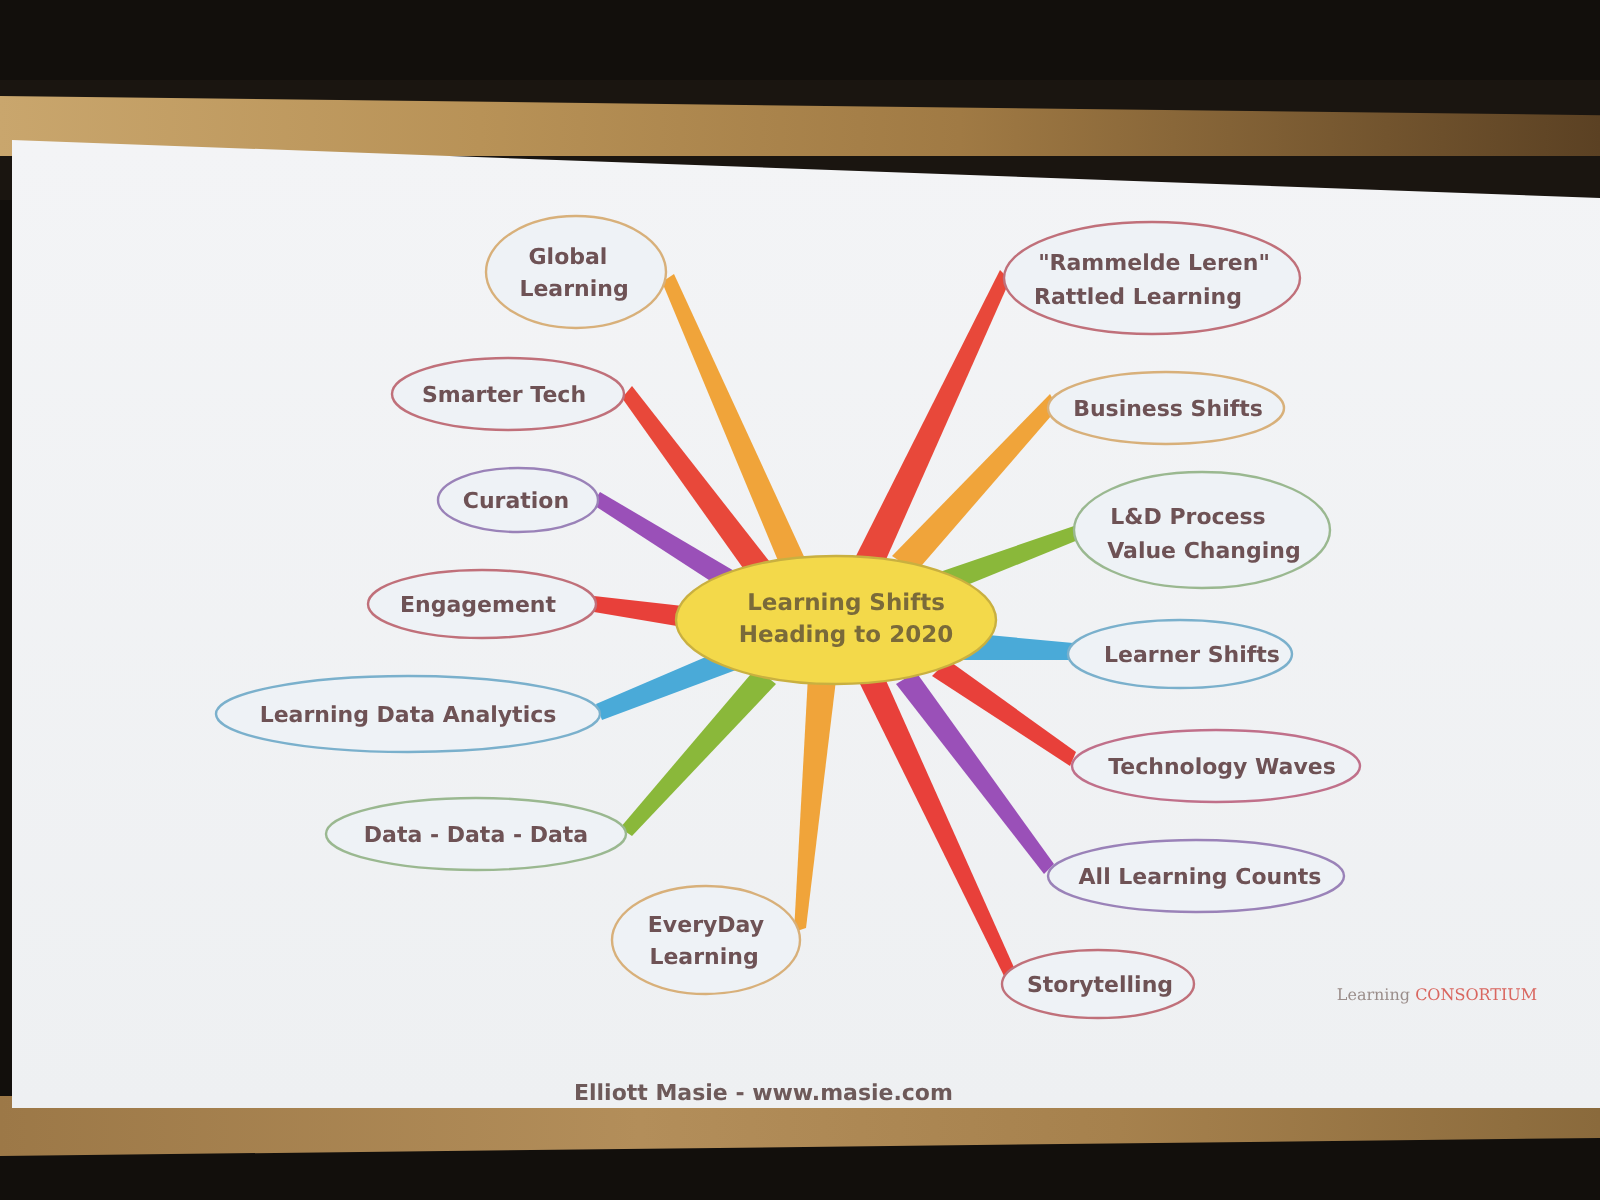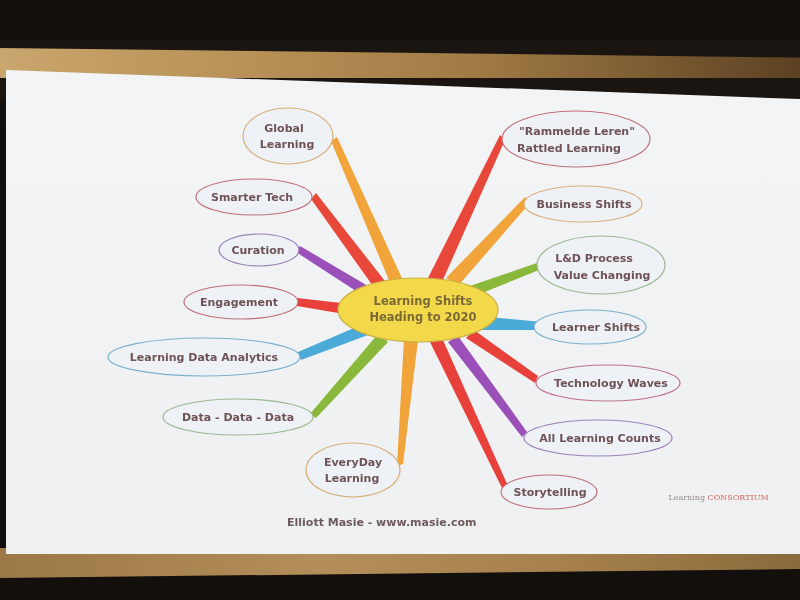--- a/index.html
+++ b/index.html
@@ -9,21 +9,21 @@
       background:linear-gradient(90deg,#c9a66d 0%,#b89257 30%,#a07a44 60%,#5b4123 100%);
       clip-path:polygon(0 0, 100% 32%, 100% 100%, 0 100%); }
     .screen-border-bottom { position:absolute; left:0; top:548px; width:800px; height:30px;
       background:linear-gradient(90deg,#9c7847 0%,#b38e5a 40%,#a6814d 70%,#8a6a3c 100%);
       clip-path:polygon(0 0, 100% 0, 100% 70%, 0 100%); }
     .slide { position:absolute; left:6px; top:70px; width:794px; height:484px; background:linear-gradient(180deg,#f3f4f6 0%,#eef0f2 100%);
       clip-path:polygon(0 0, 100% 6%, 100% 100%, 0 100%); }
     svg.mindmap { position:absolute; left:0; top:0; width:800px; height:600px; }
     .node-label { font-family:"DejaVu Sans", sans-serif; font-weight:bold; font-size:11px; fill:#6e5255; }
     .center-label { font-family:"DejaVu Sans", sans-serif; font-weight:bold; font-size:11.5px; fill:#7a6a3a; }
-    .footer-credit { position:absolute; left:287px; top:516px; font-weight:bold; font-size:11px; color:#6e5a5a; }
+    .footer-credit { position:absolute; left:287px; top:540px; font-weight:bold; font-size:11px; color:#6e5a5a; }
     .logo { position:absolute; left:656px; top:492px; width:125px; }
     .logo-main { font-family:"DejaVu Sans", sans-serif; font-weight:bold; font-size:30px; letter-spacing:-1px; line-height:30px; }
     .logo-main .masi { color:#8a6a62; }
     .logo-main .e { color:#e0453a; }
     .logo-sub { font-family:"DejaVu Serif", serif; font-size:8px; color:#9a8d8a; margin-top:1px; white-space:nowrap;text-align:center; }
     .logo-sub .accent { color:#d9665f; }
   </style>
 </head>
 <body>
 

